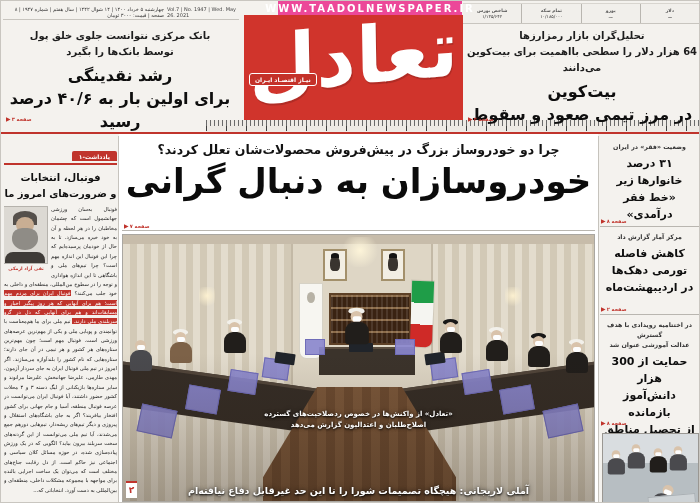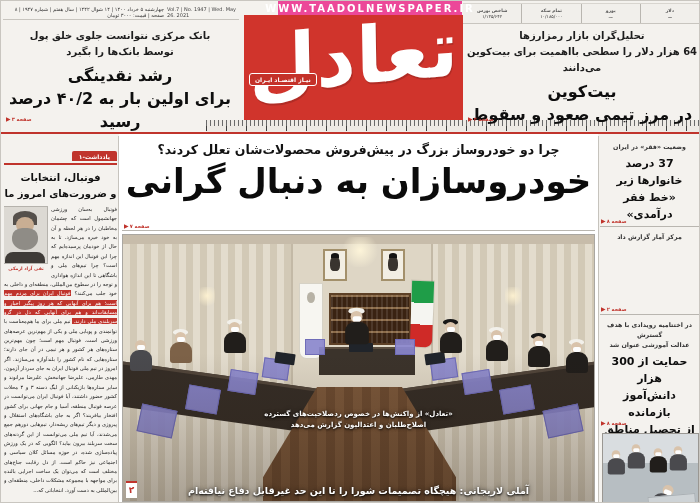--- a/index.html
+++ b/index.html
@@ -151,21 +151,21 @@
     <div class="logo">تعادل</div>
     <div class="tagline">نیـاز اقتصـاد ایـران</div>
   </div>
   <div class="abs ruler"></div>
   <div class="abs redrule"></div>
 
   <div class="abs tstory" style="left:3px;">
     <div class="kick pre">بانک مرکزی نتوانست جلوی خلق پول
 توسط بانک‌ها را بگیرد</div>
     <div class="ttl pre">رشد نقدینگی
-برای اولین بار به ۴۰/2 درصد رسید</div>
+برای اولین بار به ۴۰/۶ درصد رسید</div>
     <div class="pmarker"><span class="tri">▶</span><span>صفحه ۳</span></div>
   </div>
 
   <div class="abs tstory" style="left:465px;">
     <div class="kick pre">تحلیل‌گران بازار رمزارزها
 64 هزار دلار را سطحی بااهمیت برای بیت‌کوین می‌دانند</div>
     <div class="ttl pre">بیت‌کوین
 در مرز تیمی صعود و سقوط</div>
     <div class="pmarker"><span class="tri">▶</span><span>صفحه ۴</span></div>
   </div>
@@ -289,27 +289,30 @@
       <span>فوتبال به‌سان ورزشی جهانشمول است که چشمان مخاطبان را در هر لحظه و آن به خود خیره می‌سازد. تا به حال از خودمان پرسیده‌ایم که چرا این فوتبال این اندازه مهم است؟ چرا تیم‌های ملی و باشگاهی تا این اندازه هواداری و توجه را در سطوح بین‌المللی، منطقه‌ای و داخلی به خود جلب می‌کنند؟ </span>
       <span class="hl">فوتبال ایران برای مردم مهم است؛ هم برای آنهایی که هر روز پیگیر اخبار و مسابقات‌اند و هم برای آنهایی که دل در گرو سربلندی ملی دارند.</span>
       <span> تیم ملی برای ما هم‌معناست با توانمندی و پویایی ملی و یکی از مهم‌ترین عرصه‌های ورزشی است. فوتبال مهم است؛ چون مهم‌ترین ستاره‌های هر کشور و هر تیمی در آن جای دارند؛ ستاره‌هایی که نام کشور را بلندآوازه می‌سازند. اگر امروز در تیم ملی فوتبال ایران به جای سردار آزمون، مهدی طارمی، علیرضا جهانبخش، علیرضا بیرانوند و سایر ستاره‌ها بازیکنانی از لیگ دسته ۳ و ۴ محلات کشور حضور داشتند، آیا فوتبال ایران می‌توانست در عرصه فوتبال منطقه، آسیا و جام جهانی برای کشور افتخار بیافریند؟ اگر به جای باشگاه‌های استقلال و پیروزی و دیگر تیم‌های ریشه‌دار، تیم‌هایی دورهم جمع می‌شدند، آیا تیم ملی می‌توانست از این گردنه‌های سخت سربلند بیرون بیاید؟</span>
       <span>الگویی که در یک ورزش پیاده‌سازی شده، در حوزه مسائل کلان سیاسی و اجتماعی نیز حاکم است. از دل رقابت جناح‌های مختلف است که می‌توان یک ساخت اجرایی بالنده برای مواجهه با مجموعه مشکلات داخلی، منطقه‌ای و بین‌المللی به دست آورد. انتخاباتی که...</span>
     </div>
   </div>
 
   <div class="abs rcol">
     <div class="ritem" style="height:74px;">
       <div class="kick">وضعیت «فقر» در ایران</div>
-      <div class="ttl pre">37 درصد
+      <div class="ttl pre">۳۱ درصد
 خانوارها زیر
 «خط فقر درآمدی»</div>
       <div class="pmarker"><span class="tri">▶</span><span>صفحه ۸</span></div>
     </div>
     <div class="ritem" style="height:72px;">
       <div class="kick">مرکز آمار گزارش داد</div>
+      <div class="ttl pre">کاهش فاصله
+تورمی دهک‌ها
+در اردیبهشت‌ماه</div>
       <div class="pmarker"><span class="tri">▶</span><span>صفحه ۲</span></div>
     </div>
     <div class="ritem" style="height:98px;border-bottom:none;">
       <div class="kick pre">در اختتامیه رویدادی با هدف گسترش
 عدالت آموزشی عنوان شد</div>
       <div class="ttl pre">حمایت از 300 هزار
 دانش‌آموز بازمانده
 از تحصیل مناطق
 محروم</div>
       <div class="pmarker"><span class="tri">▶</span><span>صفحه ۸</span></div>

